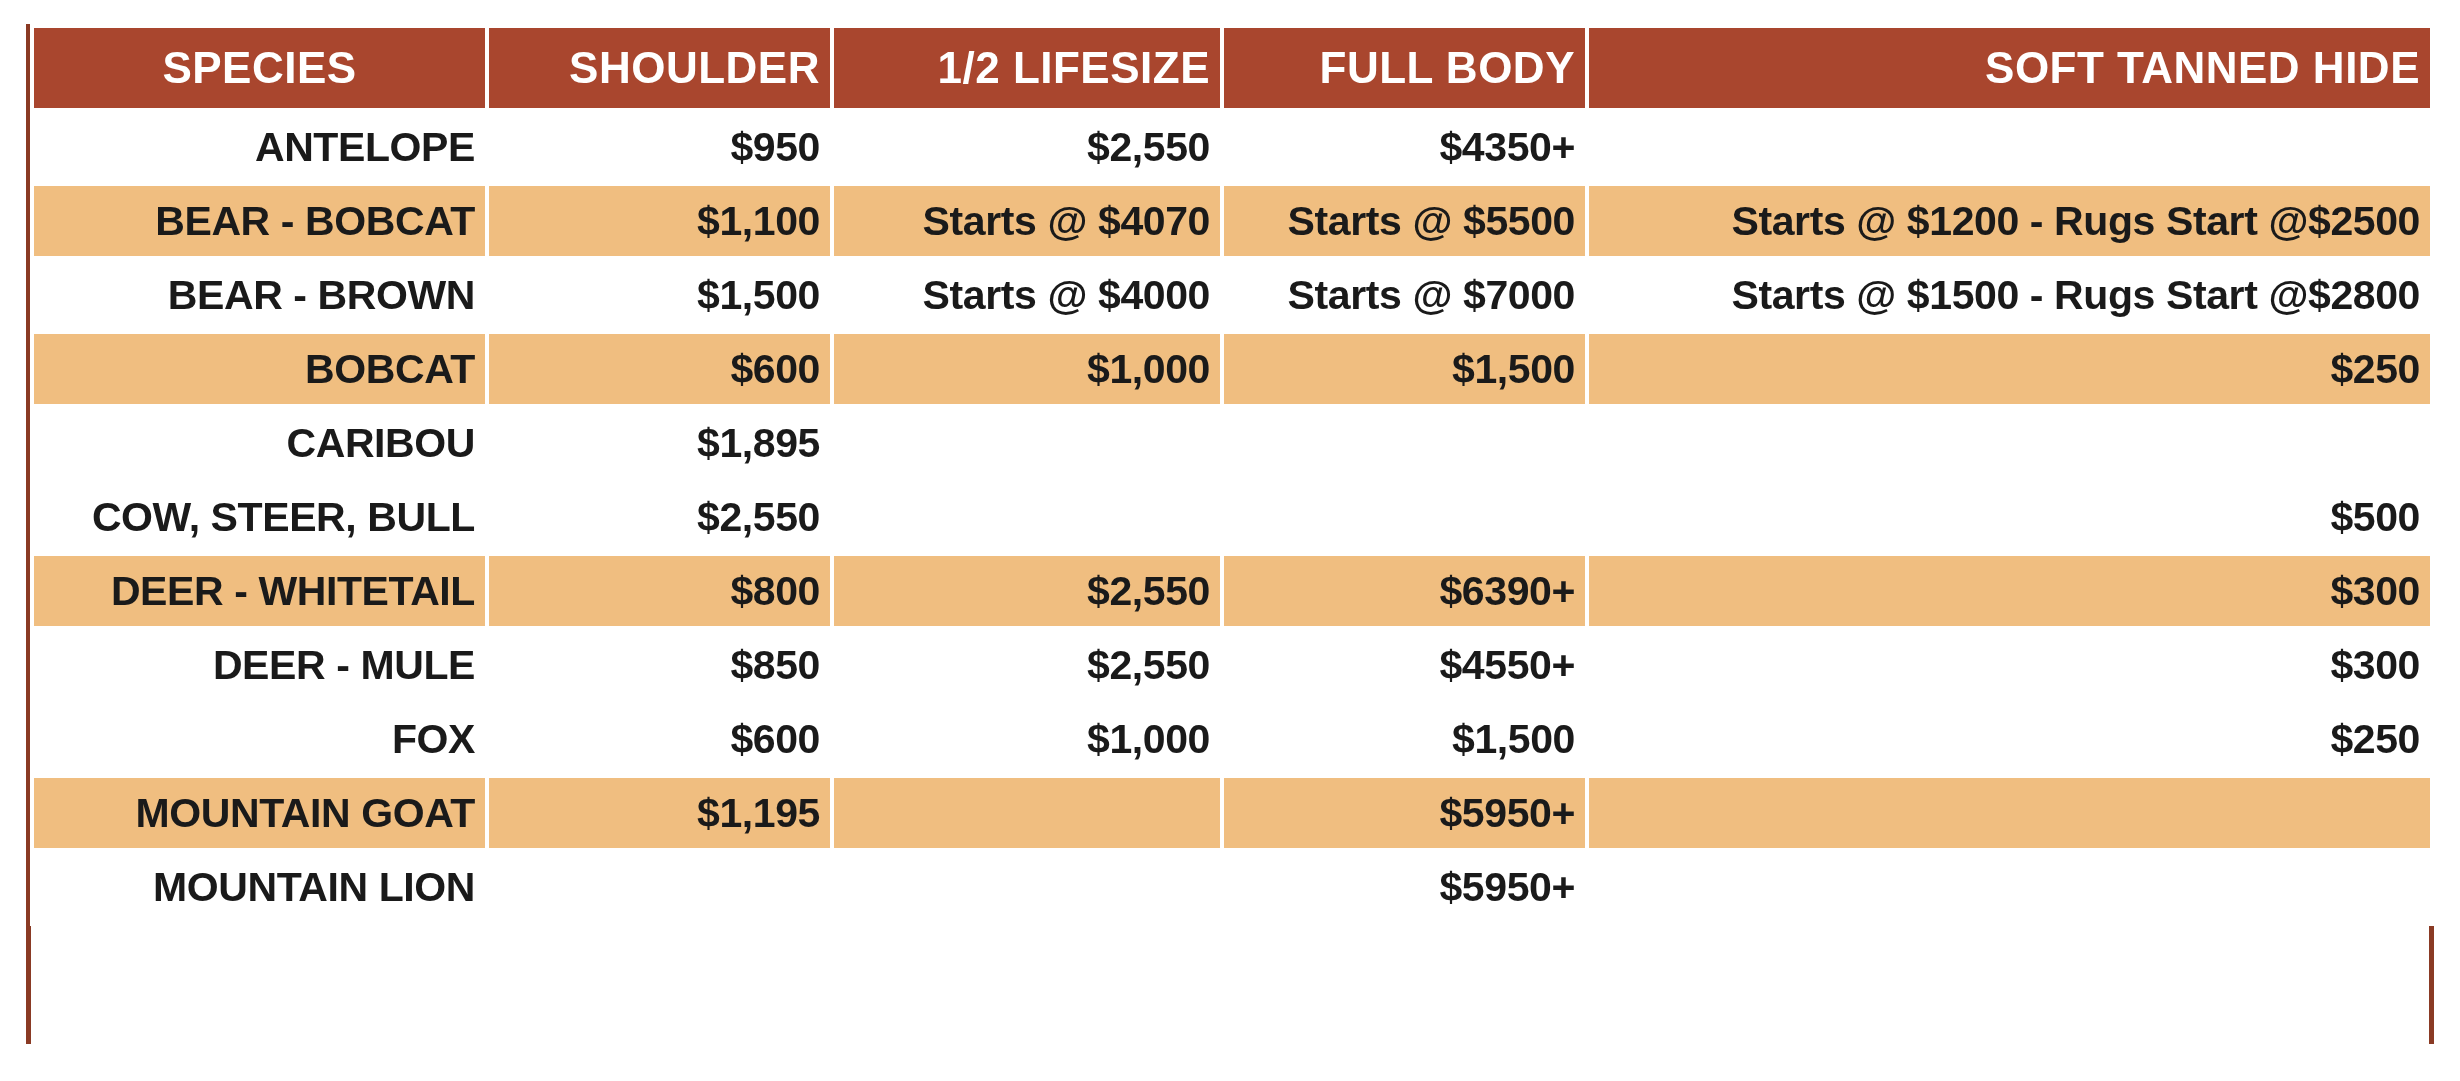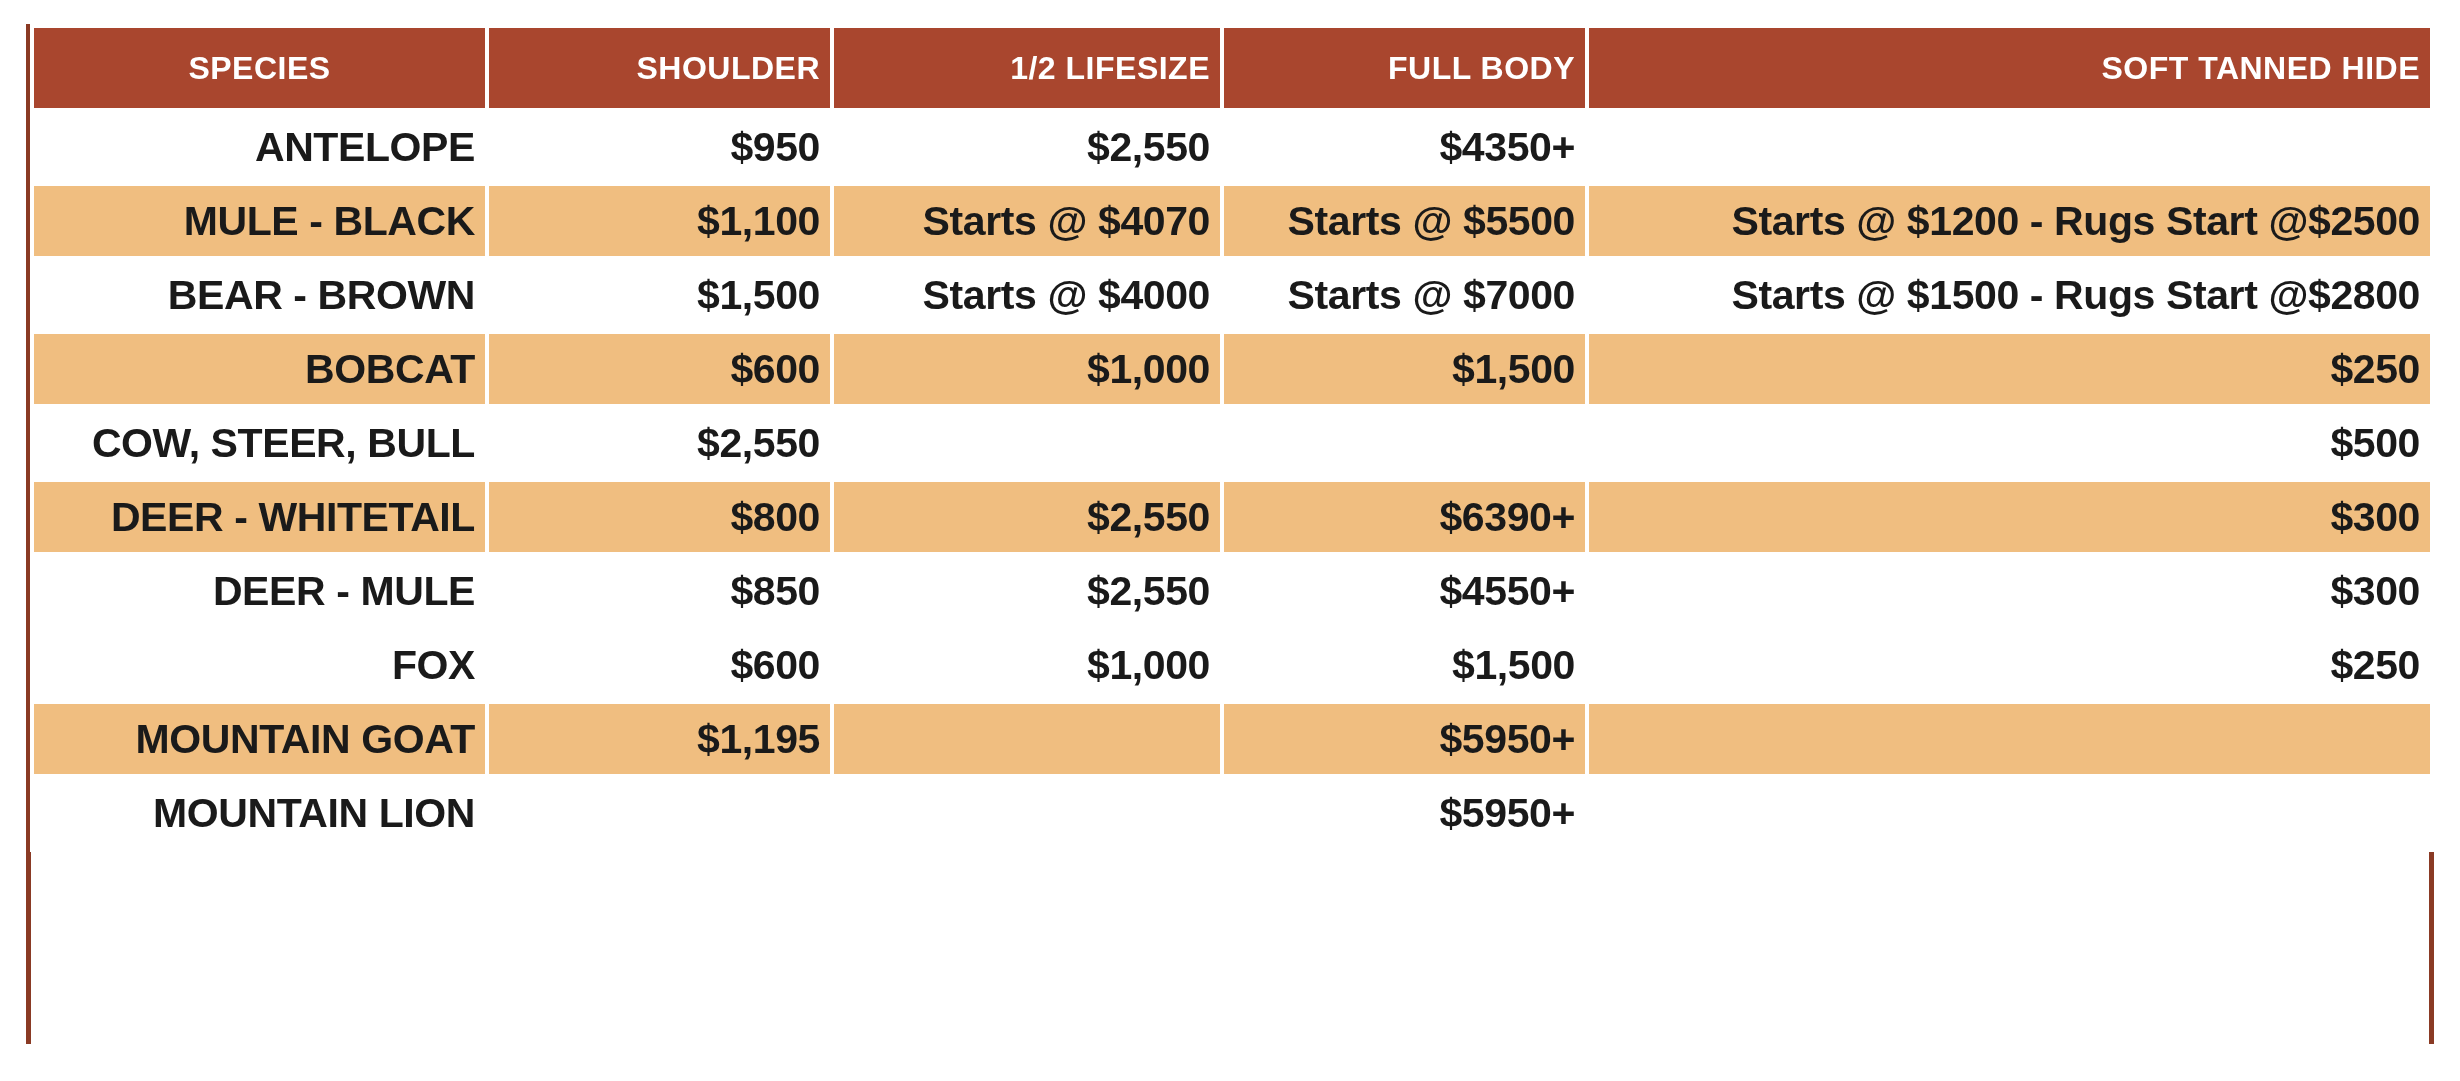--- a/index.html
+++ b/index.html
@@ -45,21 +45,21 @@
     letter-spacing: -0.4px;
     color: #1a1a1a;
     white-space: nowrap;
     overflow: hidden;
   }
 
   table.price-table thead th {
     background: #a9462e;
     color: #ffffff;
     height: 80px;
-    font-size: 32px;
+    font-size: 44px;
     letter-spacing: 0.5px;
   }
 
   th.head-species { text-align: center; }
   th.head-col { text-align: right; padding-left: 16px; }
 
   tr.row-odd td { background: #f0be80; }
   tr.row-even td { background: #ffffff; }
 
   td.species {
@@ -109,39 +109,46 @@
     </thead>
     <tbody>
       <tr class="row-even">
         <td class="species">ANTELOPE</td>
         <td class="value">$950</td>
         <td class="value">$2,550</td>
         <td class="value">$4350+</td>
         <td class="value"></td>
       </tr>
       <tr class="row-odd">
-        <td class="species">MULE - BLACK</td>
+        <td class="species">BEAR - BOBCAT</td>
         <td class="value">$1,100</td>
         <td class="value">Starts @ $4070</td>
         <td class="value">Starts @ $5500</td>
         <td class="value">Starts @ $1200 - Rugs Start @$2500</td>
       </tr>
       <tr class="row-even">
         <td class="species">BEAR - BROWN</td>
         <td class="value">$1,500</td>
         <td class="value">Starts @ $4000</td>
         <td class="value">Starts @ $7000</td>
         <td class="value">Starts @ $1500 - Rugs Start @$2800</td>
       </tr>
       <tr class="row-odd">
         <td class="species">BOBCAT</td>
         <td class="value">$600</td>
         <td class="value">$1,000</td>
         <td class="value">$1,500</td>
         <td class="value">$250</td>
+      </tr>
+      <tr class="row-even">
+        <td class="species">CARIBOU</td>
+        <td class="value">$1,895</td>
+        <td class="value"></td>
+        <td class="value"></td>
+        <td class="value"></td>
       </tr>
       <tr class="row-even">
         <td class="species">COW, STEER, BULL</td>
         <td class="value">$2,550</td>
         <td class="value"></td>
         <td class="value"></td>
         <td class="value">$500</td>
       </tr>
       <tr class="row-odd">
         <td class="species">DEER - WHITETAIL</td>

